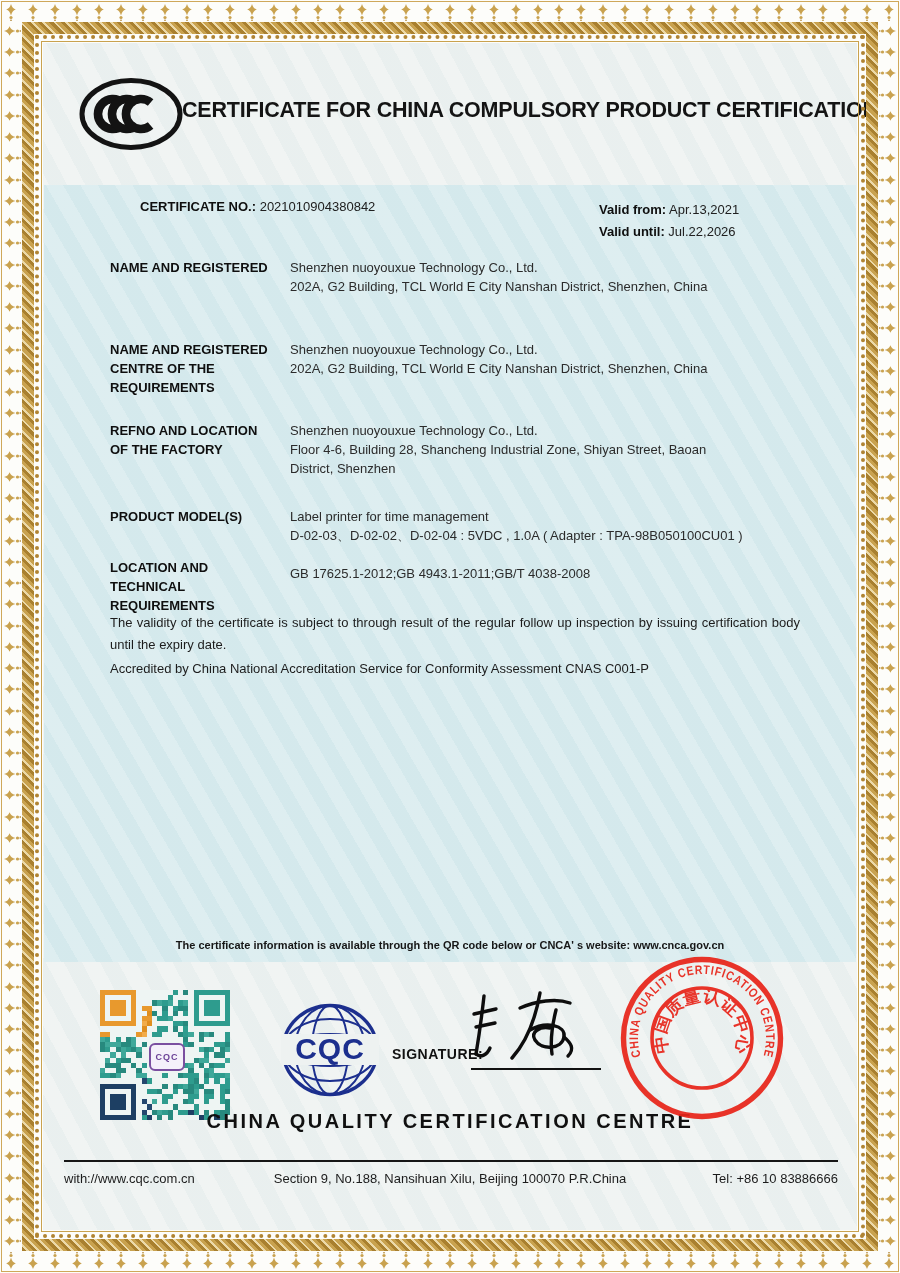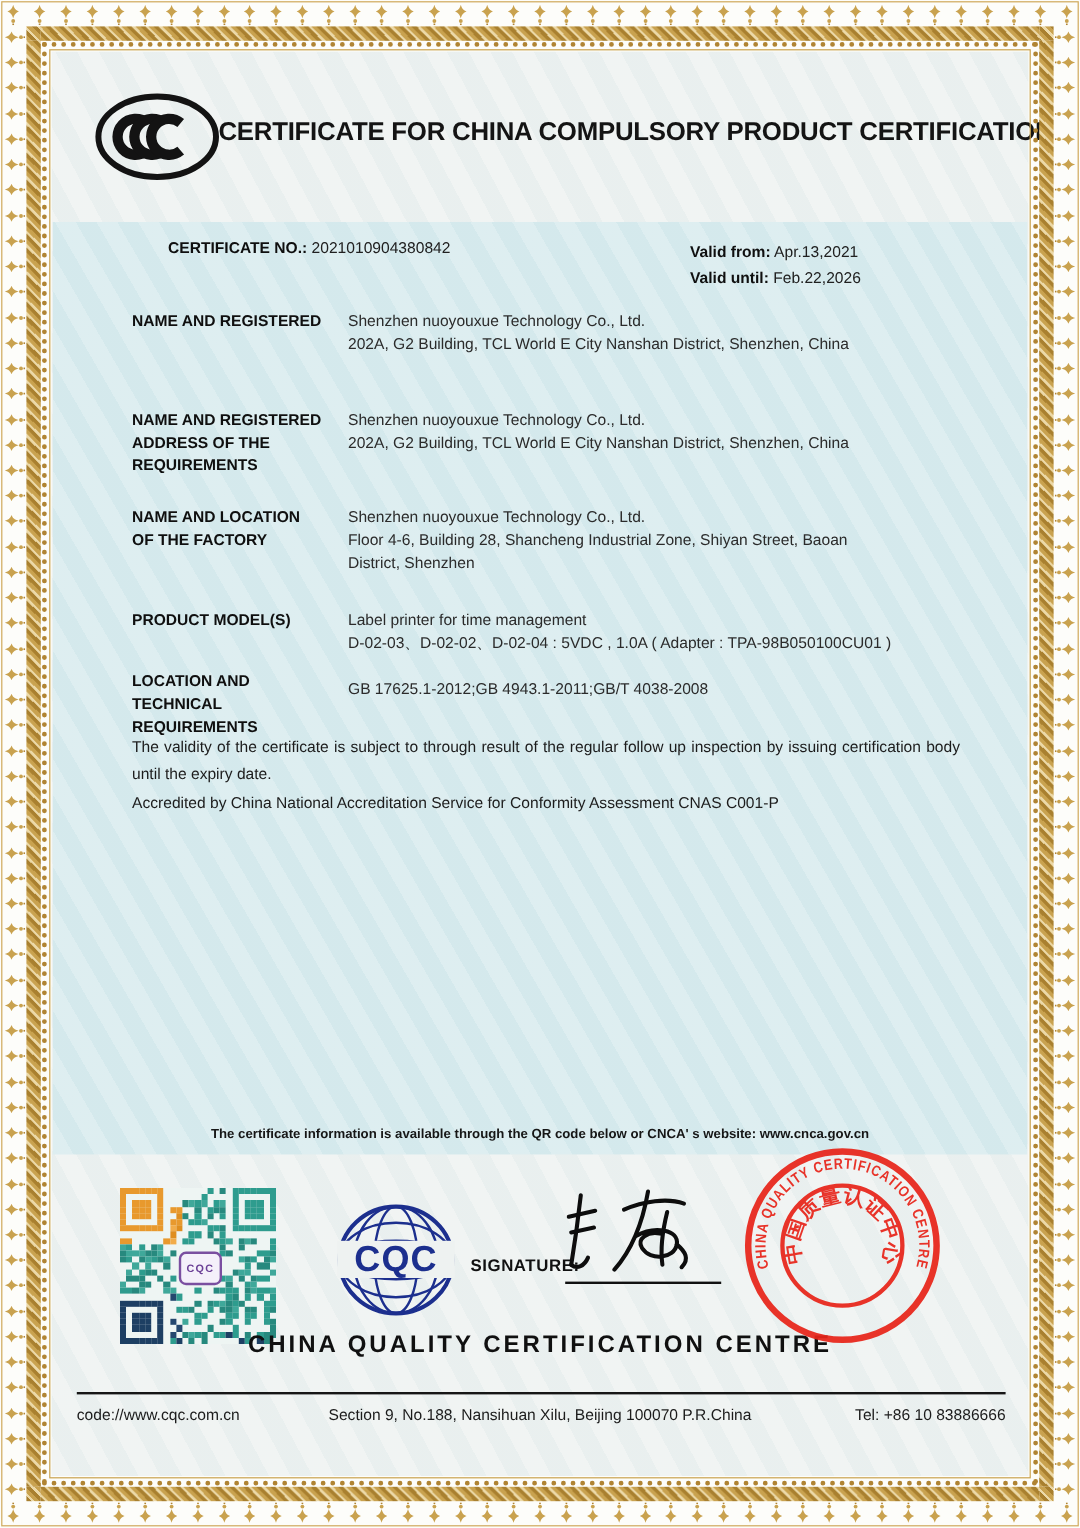--- a/index.html
+++ b/index.html
@@ -27,21 +27,21 @@
 
   
   .ccc{position:absolute;left:78px;top:76px;z-index:5;}
   .title{position:absolute;left:182px;top:98px;width:660px;font-size:21.5px;font-weight:800;
          letter-spacing:-0.2px;color:#141414;white-space:nowrap;z-index:5;}
 
   
   .certno{position:absolute;left:140px;top:199px;font-size:13px;color:#202020;z-index:5;}
   .certno b{font-weight:700;color:#0f0f0f;}
   .valid{position:absolute;left:575px;top:199px;font-size:13px;color:#202020;line-height:22px;z-index:5;}
-  .valid b{font-weight:700;color:#0f0f0f;}
+  .valid b{font-weight:700;color:#0f0f0f;margin-left:24px;}
 
   
   .frow{position:absolute;left:0;right:0;z-index:5;}
   .flabel{position:absolute;left:110px;width:180px;font-size:13px;font-weight:700;line-height:19px;color:#0f0f0f;}
   .fvalue{position:absolute;left:290px;width:568px;font-size:13px;line-height:19px;color:#2b2b2b;}
 
   
   .paras{position:absolute;left:110px;top:612px;width:690px;z-index:5;}
   .para{font-size:13px;line-height:22px;color:#1c1c1c;margin:0 0 2px 0;text-align:justify;}
   .para.nojust{text-align:left;}
@@ -91,48 +91,48 @@
   </div>
   <div class="valid">
     <div>
       <b>Valid from:</b>
       <span> </span>
       <span>Apr.13,2021</span>
     </div>
     <div>
       <b>Valid until:</b>
       <span> </span>
-      <span>Feb.22,2026</span>
+      <span>Jul.22,2026</span>
     </div>
   </div>
 
   <div id="fields-container">
       <div class="frow" style="top: 258px;">
         <div class="flabel">
           <div>NAME AND REGISTERED</div>
         </div>
         <div class="fvalue" style="top: 0px;">
           <div>Shenzhen nuoyouxue Technology Co., Ltd.</div>
           <div>202A, G2 Building, TCL World E City Nanshan District, Shenzhen, China</div>
         </div>
       </div>
       <div class="frow" style="top: 340px;">
         <div class="flabel">
           <div>NAME AND REGISTERED</div>
-          <div>ADDRESS OF THE</div>
+          <div>CENTRE OF THE</div>
           <div>REQUIREMENTS</div>
         </div>
         <div class="fvalue" style="top: 0px;">
           <div>Shenzhen nuoyouxue Technology Co., Ltd.</div>
           <div>202A, G2 Building, TCL World E City Nanshan District, Shenzhen, China</div>
         </div>
       </div>
       <div class="frow" style="top: 421px;">
         <div class="flabel">
-          <div>NAME AND LOCATION</div>
+          <div>REFNO AND LOCATION</div>
           <div>OF THE FACTORY</div>
         </div>
         <div class="fvalue" style="top: 0px;">
           <div>Shenzhen nuoyouxue Technology Co., Ltd.</div>
           <div>Floor 4-6, Building 28, Shancheng Industrial Zone, Shiyan Street, Baoan</div>
           <div>District, Shenzhen</div>
         </div>
       </div>
       <div class="frow" style="top: 507px;">
         <div class="flabel">
@@ -497,21 +497,21 @@
       <textPath href="#ringPath" startOffset="50%" text-anchor="middle" textLength="238" lengthAdjust="spacingAndGlyphs">CHINA   QUALITY   CERTIFICATION   CENTRE</textPath>
     </text>
     <text font-family="Liberation Sans, sans-serif" font-size="16.5" font-weight="700" fill="#e8251a">
       <textPath href="#innerPath" startOffset="50%" text-anchor="middle" textLength="142" lengthAdjust="spacingAndGlyphs">中国质量认证中心</textPath>
     </text>
   </svg>
 
   <div class="org">CHINA QUALITY CERTIFICATION CENTRE</div>
 
   <div class="footer-line"></div>
-  <div class="f-web">code://www.cqc.com.cn</div>
+  <div class="f-web">with://www.cqc.com.cn</div>
   <div class="f-addr">Section 9, No.188, Nansihuan Xilu, Beijing 100070 P.R.China</div>
   <div class="f-tel">Tel: +86 10 83886666</div>
 
   <div class="outer-line"></div>
   <div class="orn orn-top">
       <svg width="14" height="18" viewBox="0 0 14 18">
     <path d="M7 1 C6 4.5 4.5 5.7 2.2 6.6 C4.8 7.6 6 9 7 12.5 C8 9 9.2 7.6 11.8 6.6 C9.5 5.7 8 4.5 7 1 Z" fill="#c9a24f"></path>
     <circle cx="7" cy="14.5" r="1.6" fill="#c9a24f"></circle>
     <rect x="6.3" y="16.6" width="1.4" height="1.4" fill="#b08433"></rect>
   </svg>

